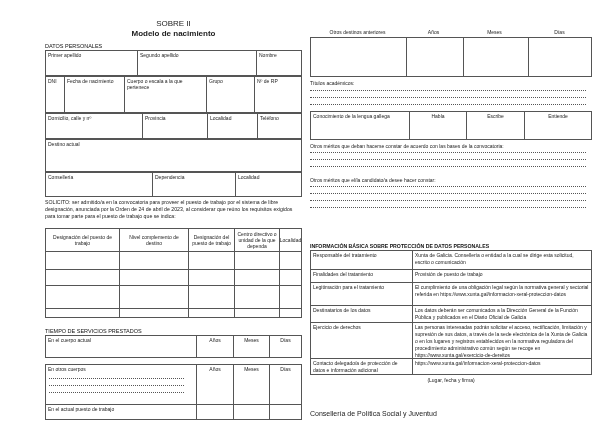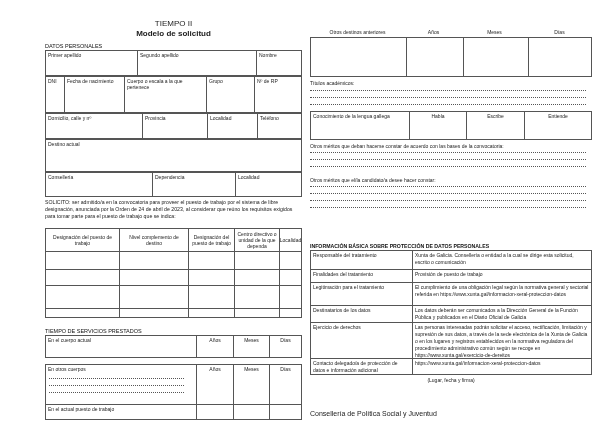--- a/index.html
+++ b/index.html
@@ -23,22 +23,22 @@
   .para { font-size:5.2px; line-height:7.2px; }
   .dot { position:absolute; height:0; border-bottom:1px dotted #555; }
   .pv { font-size:5px; line-height:6.9px; word-wrap:break-word; }
   .foot { font-size:7px; line-height:8px; color:#1a1a1a; }
 </style>
 </head>
 <body>
 
 <div class="page">
 
-  <div class="abs ttl1" style="left:45px;top:19px;width:257px">TIEMPO II</div>
-  <div class="abs ttl2" style="left:45px;top:29px;width:257px">Modelo de solicitud</div>
+  <div class="abs ttl1" style="left:45px;top:19px;width:257px">SOBRE II</div>
+  <div class="abs ttl2" style="left:45px;top:29px;width:257px">Modelo de nacimiento</div>
 
   <div class="abs sec" style="left:45px;top:43px">DATOS PERSONALES</div>
 
   <div class="tbl" style="left:45px;top:50px;width:257px;height:26px">
     <div class="trow" style="height:24px">
       <div class="cell" style="width:91px">Primer apellido</div>
       <div class="cell" style="width:119px">Segundo apellido</div>
       <div class="cell" style="flex:1">Nombre</div>
     </div>
   </div>

